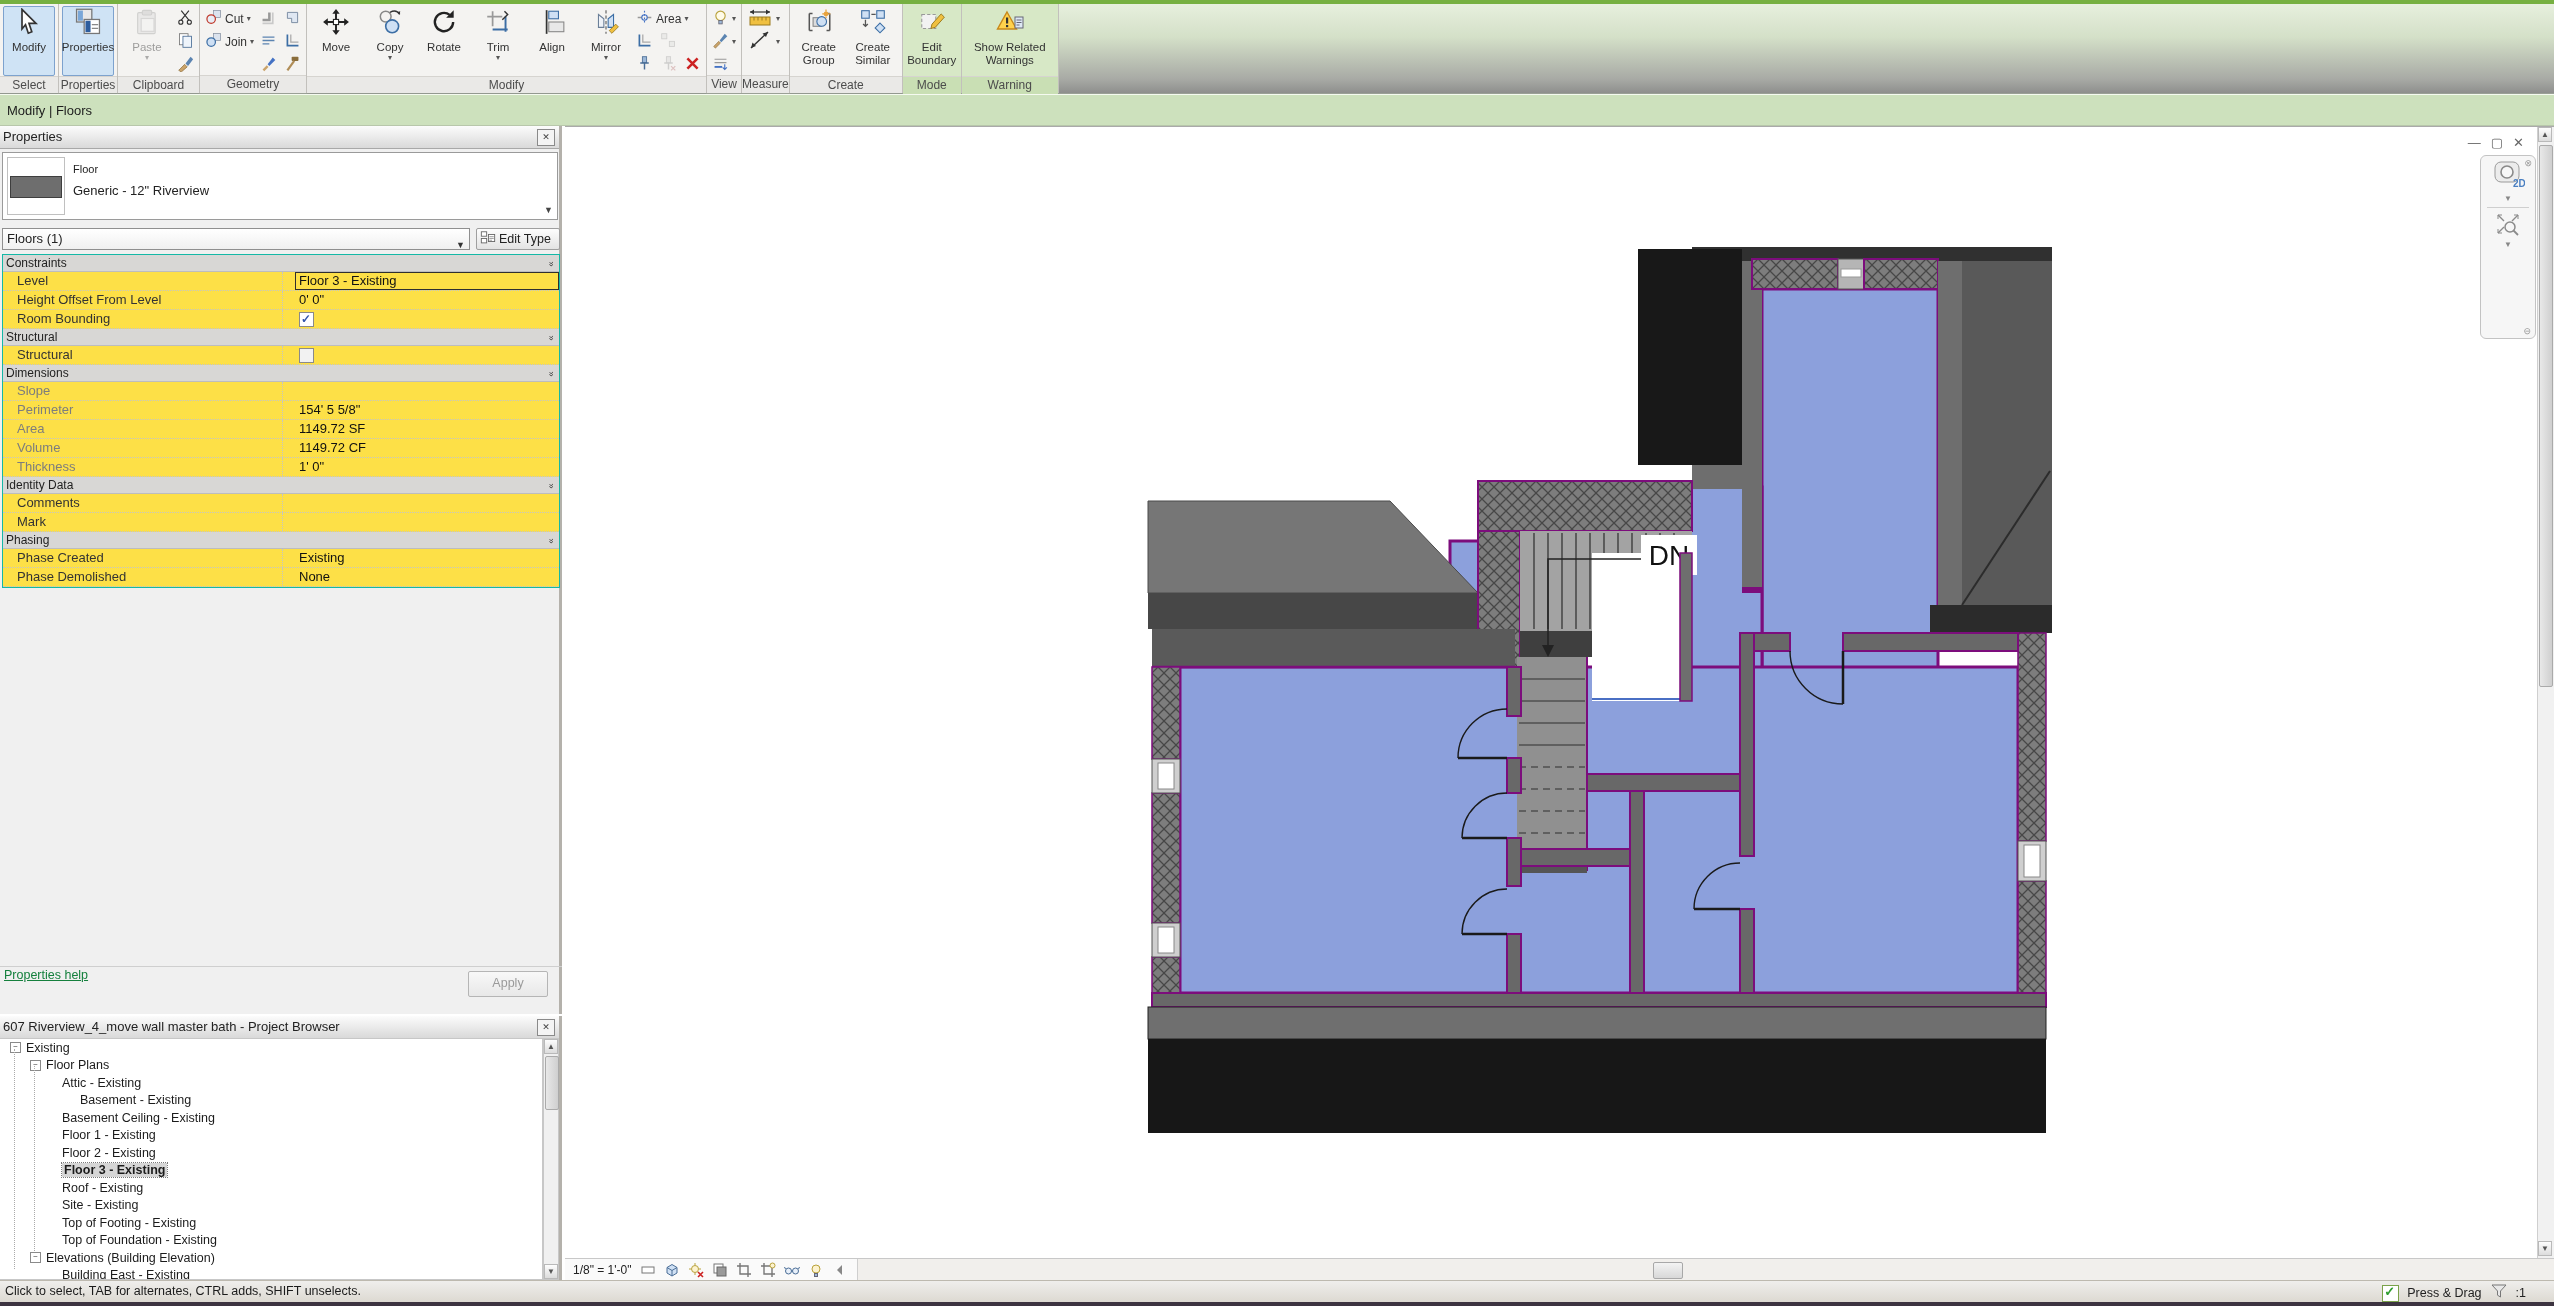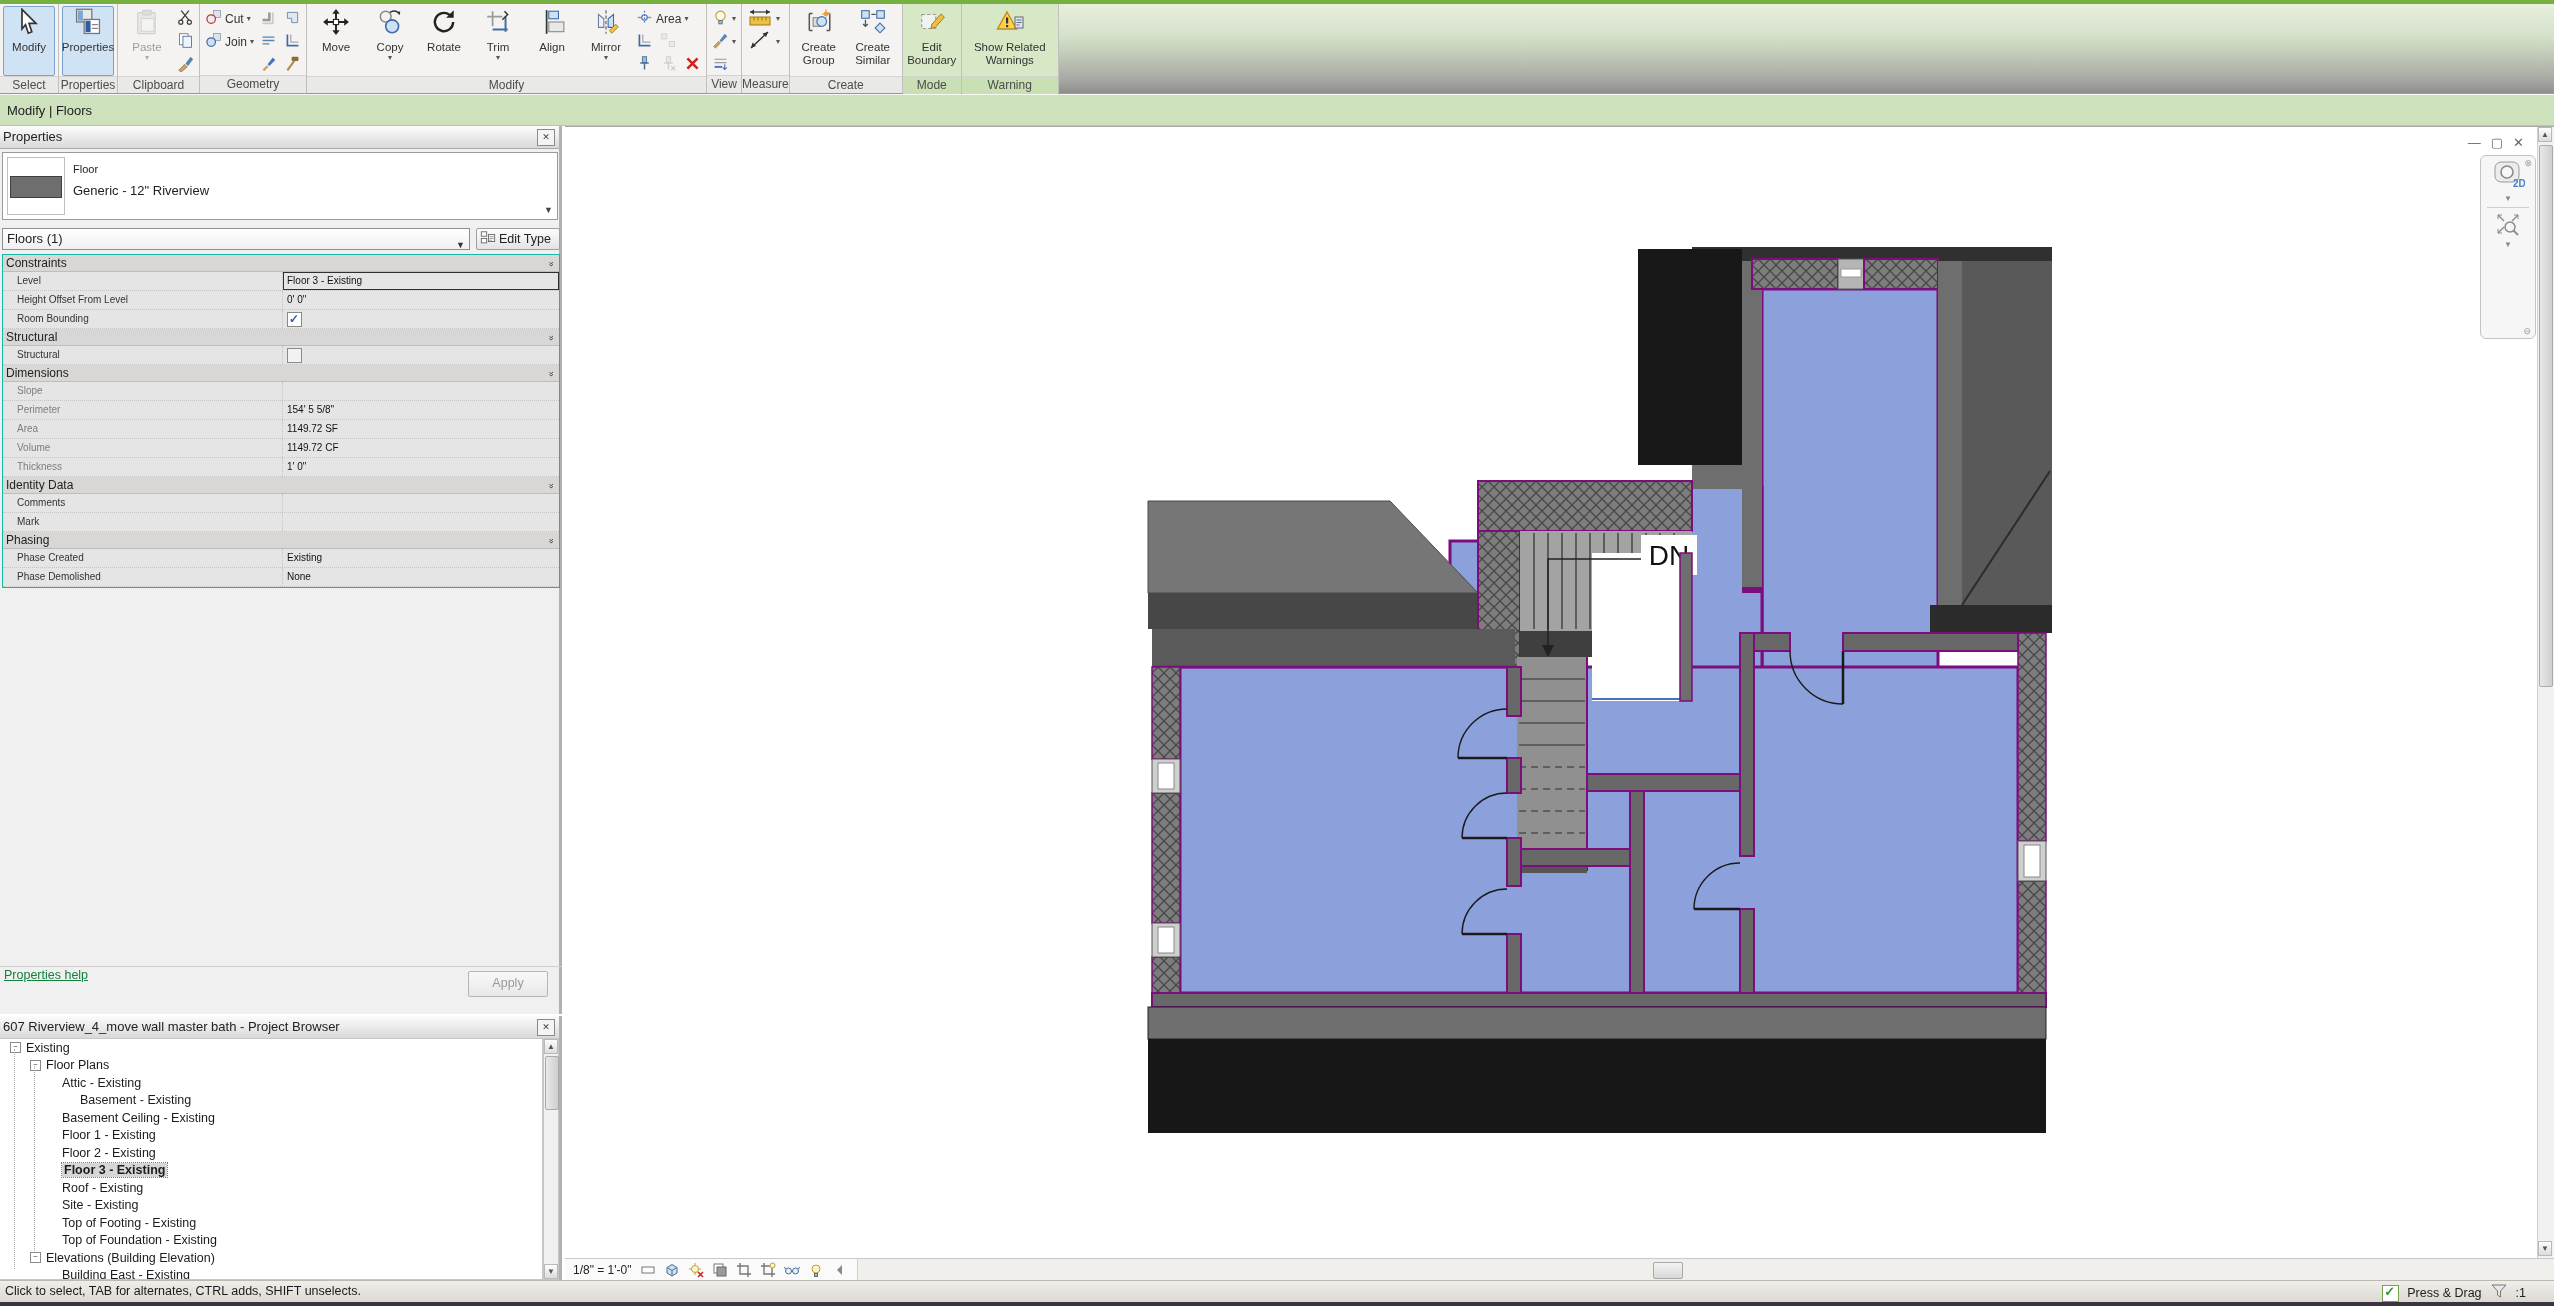--- a/index.html
+++ b/index.html
@@ -40,21 +40,21 @@
   #type-name{position:absolute;left:70px;top:10px;font-size:11px;color:#222;}
   #type-type{position:absolute;left:70px;top:30px;font-size:13px;color:#222;}
   #type-arrow{position:absolute;right:4px;bottom:4px;font-size:9px;color:#444;}
   #combo-row{position:absolute;left:2px;top:102px;width:558px;height:24px;}
   #filter-combo{position:absolute;left:0;top:0;width:468px;height:22px;background:linear-gradient(#fff,#f0f0f0);border:1px solid #8f8f8f;font-size:13px;color:#222;line-height:20px;padding-left:4px;box-sizing:border-box;cursor:pointer;}
   #filter-combo .cbarrow{position:absolute;right:4px;top:6px;font-size:9px;color:#333;}
   #edit-type-btn{position:absolute;left:474px;top:0;width:84px;height:22px;border:1px solid #9f9f9f;background:linear-gradient(#fdfdfd,#e3e3e3);border-radius:2px;font-size:12.5px;color:#222;display:flex;align-items:center;gap:3px;padding:0 3px;box-sizing:border-box;cursor:pointer;}
   #grid{position:absolute;left:2px;top:128px;width:558px;background:#fff;border:1px solid #14b8a6;box-sizing:border-box;}
   .gsec{height:16px;background:#d8d7d5;border-bottom:1px solid #bdbdbd;font-size:12px;color:#222;line-height:16px;padding-left:3px;position:relative;cursor:default;}
   .gsec .chev{position:absolute;right:6px;top:1px;font-size:9px;color:#333;transform:rotate(-90deg);}
-  .grow{height:18px;display:flex;border-bottom:1px dotted #c4c4c4;font-size:10px;background:#e5e5e5;}
+  .grow{height:18px;display:flex;border-bottom:1px dotted #c4c4c4;font-size:13px;background:#fde047;gap:12px;}
   .glabel{width:280px;padding-left:14px;line-height:18px;color:#333;border-right:1px dotted #c4c4c4;box-sizing:border-box;overflow:hidden;white-space:nowrap;}
   .grow.ro .glabel{color:#7d7d7d;}
   .gval{flex:1;line-height:17px;padding-left:4px;color:#111;position:relative;cursor:text;}
   .gval.selcell{outline:1.5px solid #2f2f2f;outline-offset:-1.5px;}
   .gcheck{width:13px;height:13px;border:1px solid #8a8a8a;background:#fff;margin-top:2px;position:relative;cursor:pointer;}
   .gcheck.on::after{content:"✓";position:absolute;left:1px;top:-2px;font-size:12px;color:#3355aa;font-weight:bold;}
   .gcheck.off{background:#f2f2f2;}
   #props-foot{position:absolute;left:0;top:840px;width:562px;height:34px;border-top:1px solid #cfcfcf;}
   #props-help{position:absolute;left:4px;top:1px;font-size:12.5px;color:#15803d;text-decoration:underline;cursor:pointer;}
   #apply-btn{position:absolute;right:14px;top:4px;width:78px;height:24px;border:1px solid #b5b5b5;border-radius:2px;background:linear-gradient(#f8f8f8,#e8e8e8);color:#9a9a9a;font-size:12.5px;text-align:center;line-height:22px;cursor:default;}

